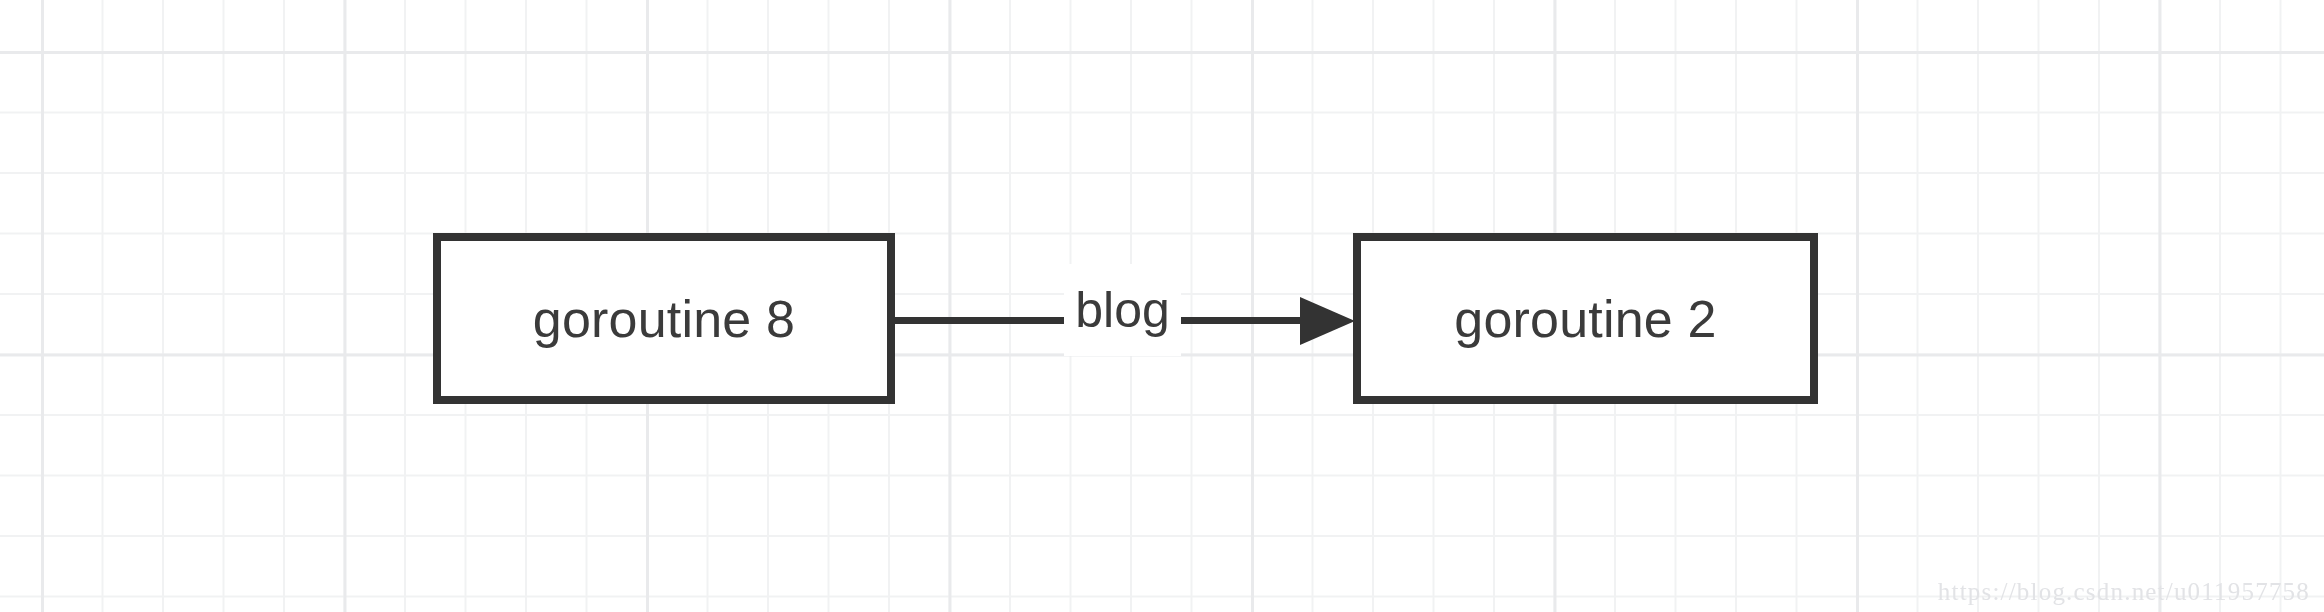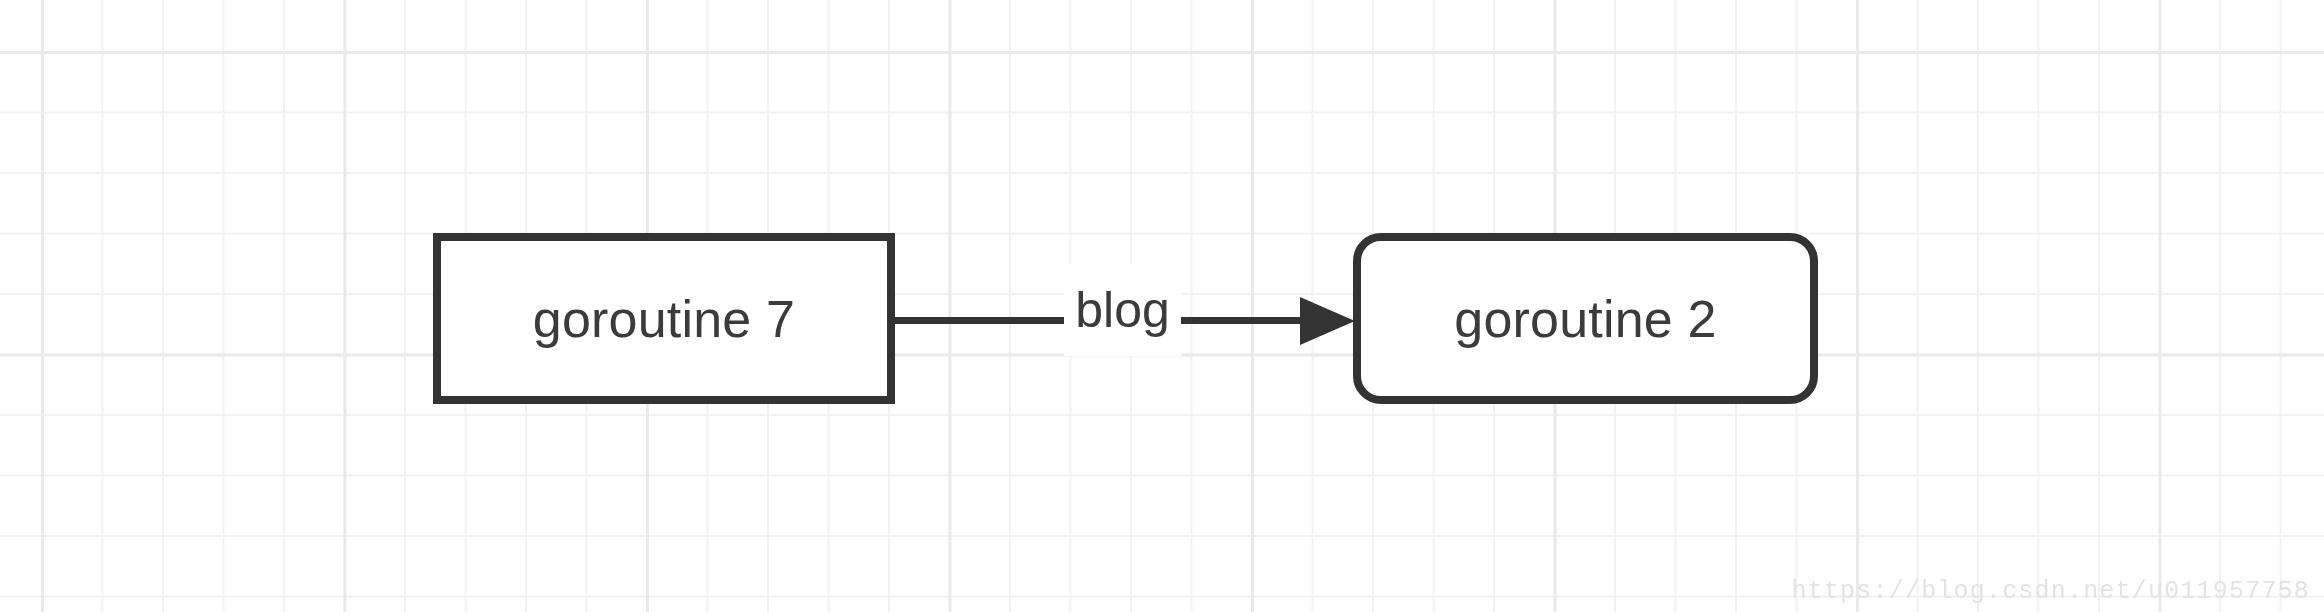--- a/index.html
+++ b/index.html
@@ -61,21 +61,20 @@
     left: 433px;
     top: 233px;
     width: 462px;
     height: 171px;
   }
   #node-goroutine-2 {
     left: 1353px;
     top: 233px;
     width: 465px;
     height: 171px;
-    border-radius: 28px;
   }
 
   
   .edge-line {
     position: absolute;
     left: 893px;
     top: 317px;
     width: 415px;
     height: 7px;
     background: #333333;
@@ -117,36 +116,36 @@
     white-space: nowrap;
     line-height: 1;
     z-index: 3;
   }
 
   
   .watermark {
     position: absolute;
     right: 14px;
     bottom: 6px;
-    font-family: Liberation Mono, monospace;
+    font-family: Liberation Serif, serif;
     font-size: 25px;
     letter-spacing: 1.2px;
     color: #e2e3e6;
     white-space: nowrap;
     z-index: 6;
     user-select: none;
   }
 </style>
 </head>
 <body>
 
 <div id="canvas">
 
   <div id="node-goroutine-1" class="node">
-    <span class="node-label">goroutine 7</span>
+    <span class="node-label">goroutine 8</span>
   </div>
 
   <div class="edge-line"></div>
 
   <div class="edge-arrowhead"></div>
 
   <div class="edge-label-bg"></div>
   <div class="edge-label">blog</div>
 
   <div id="node-goroutine-2" class="node">

